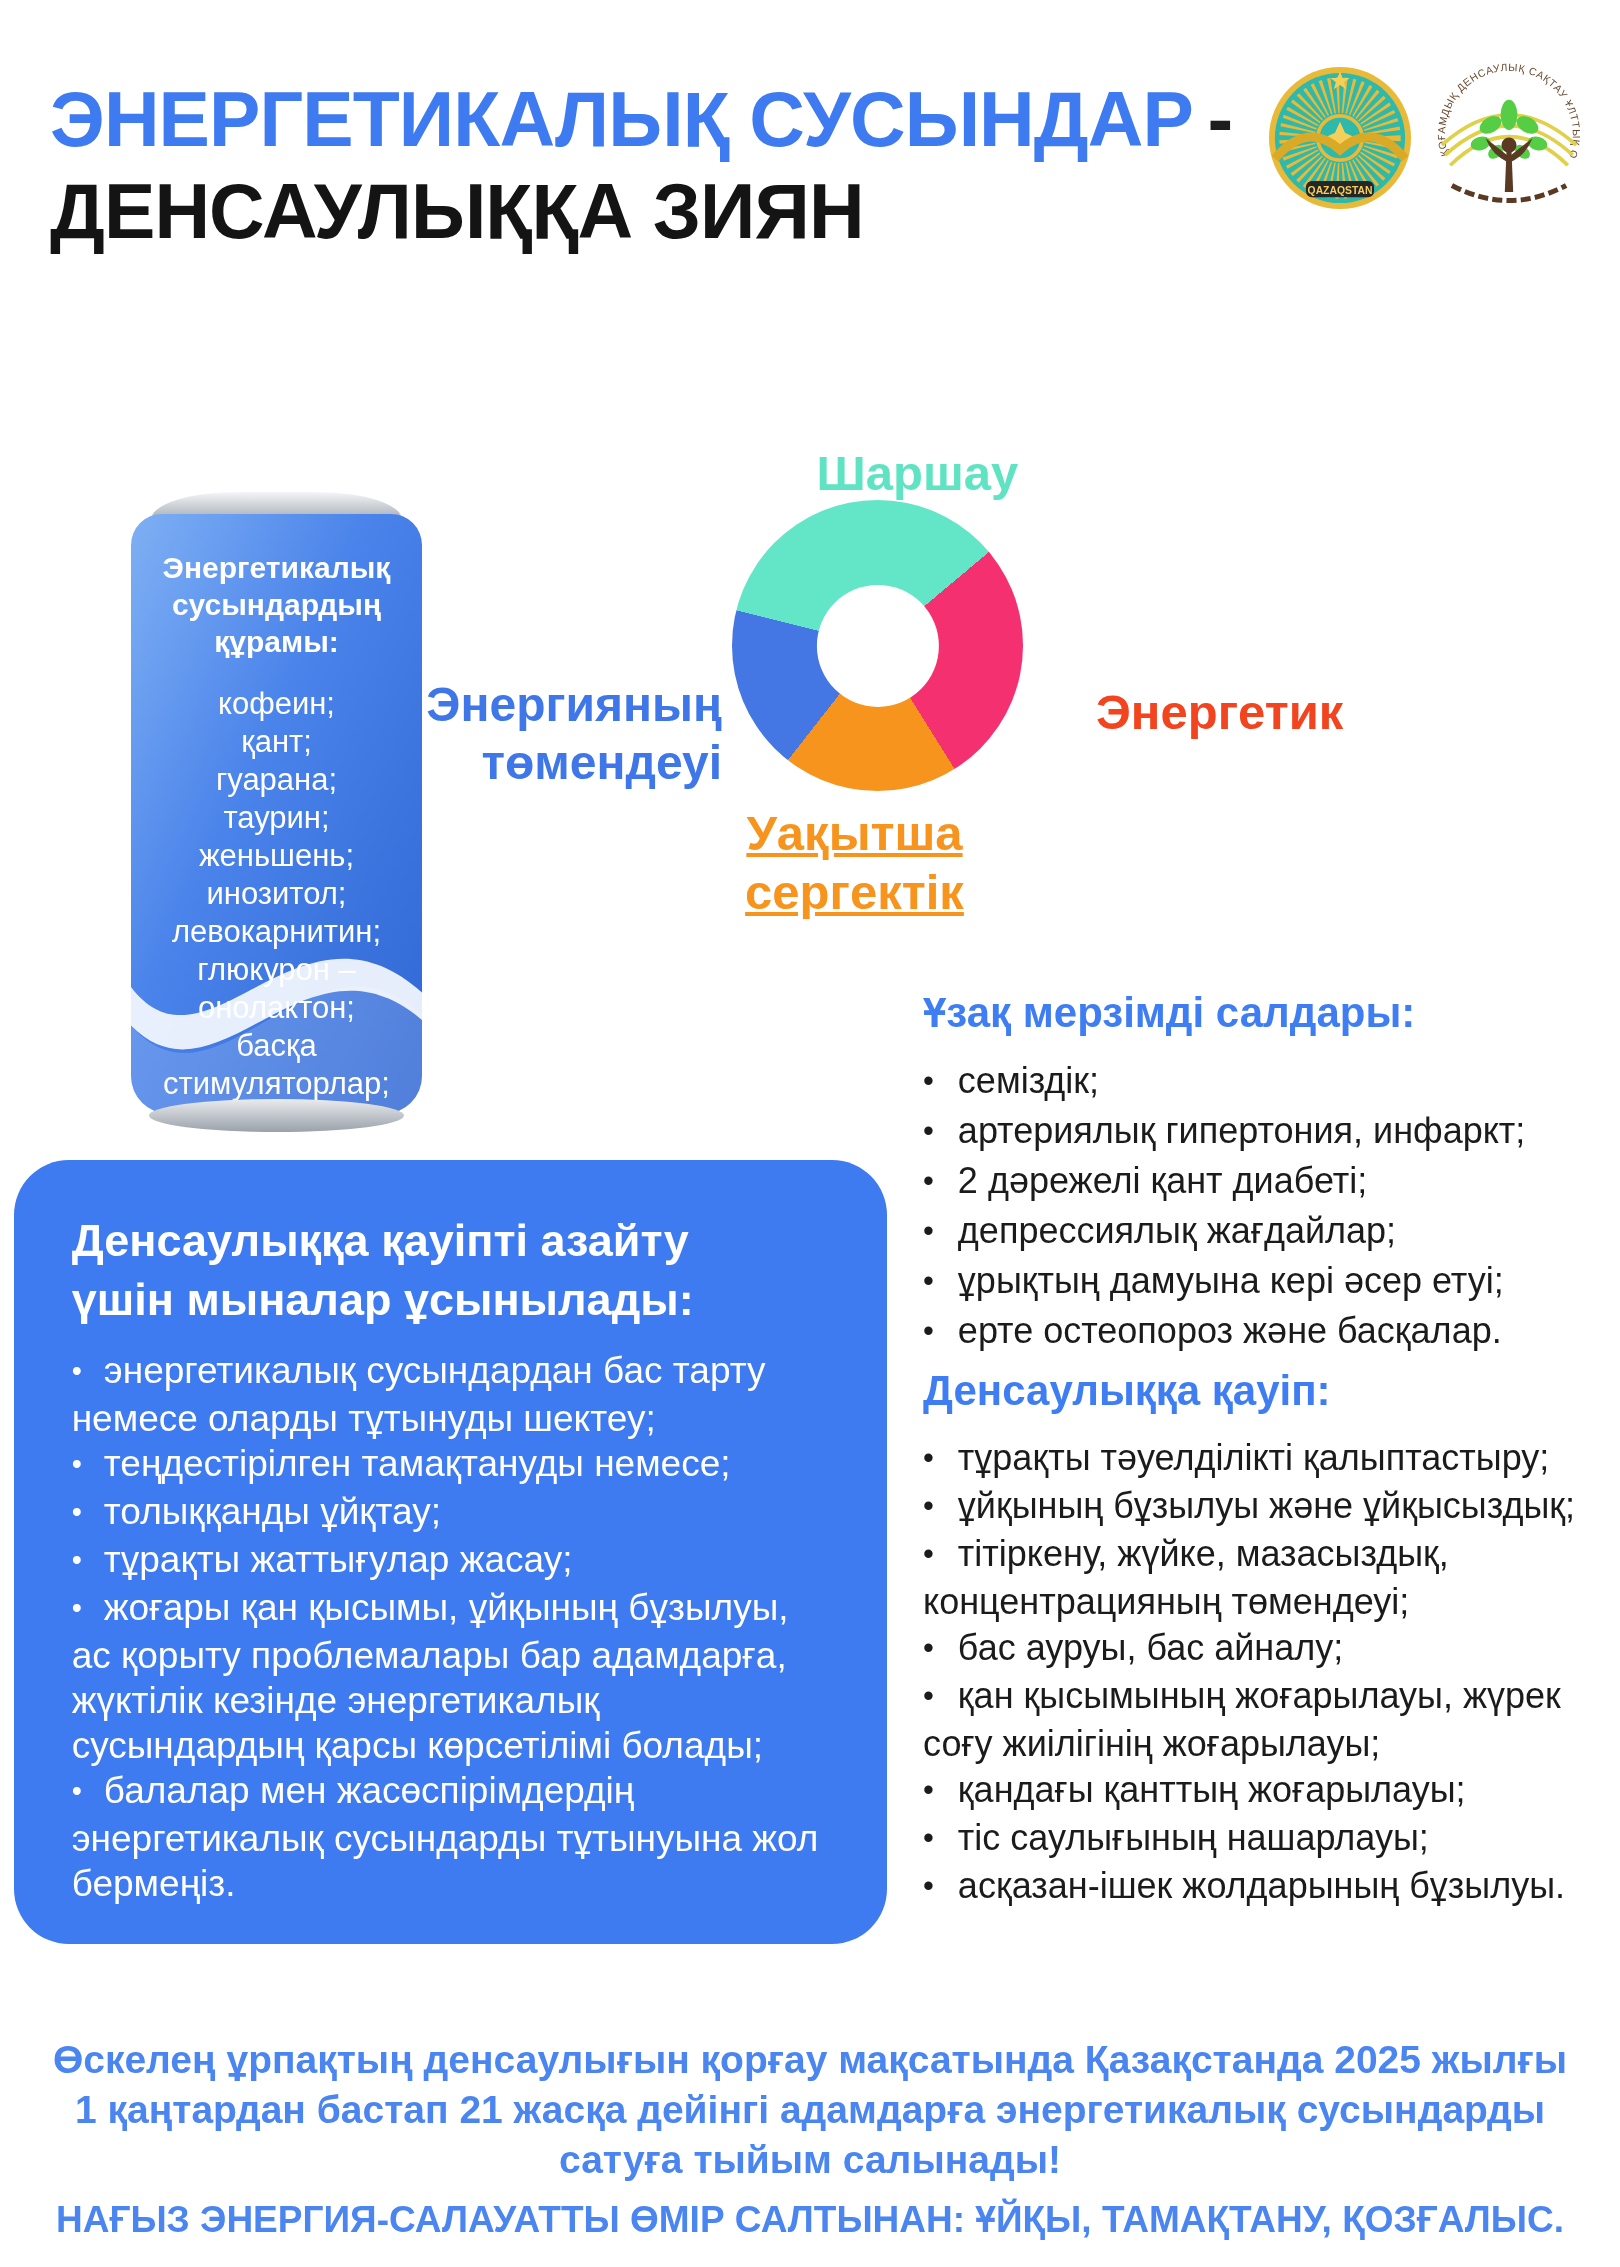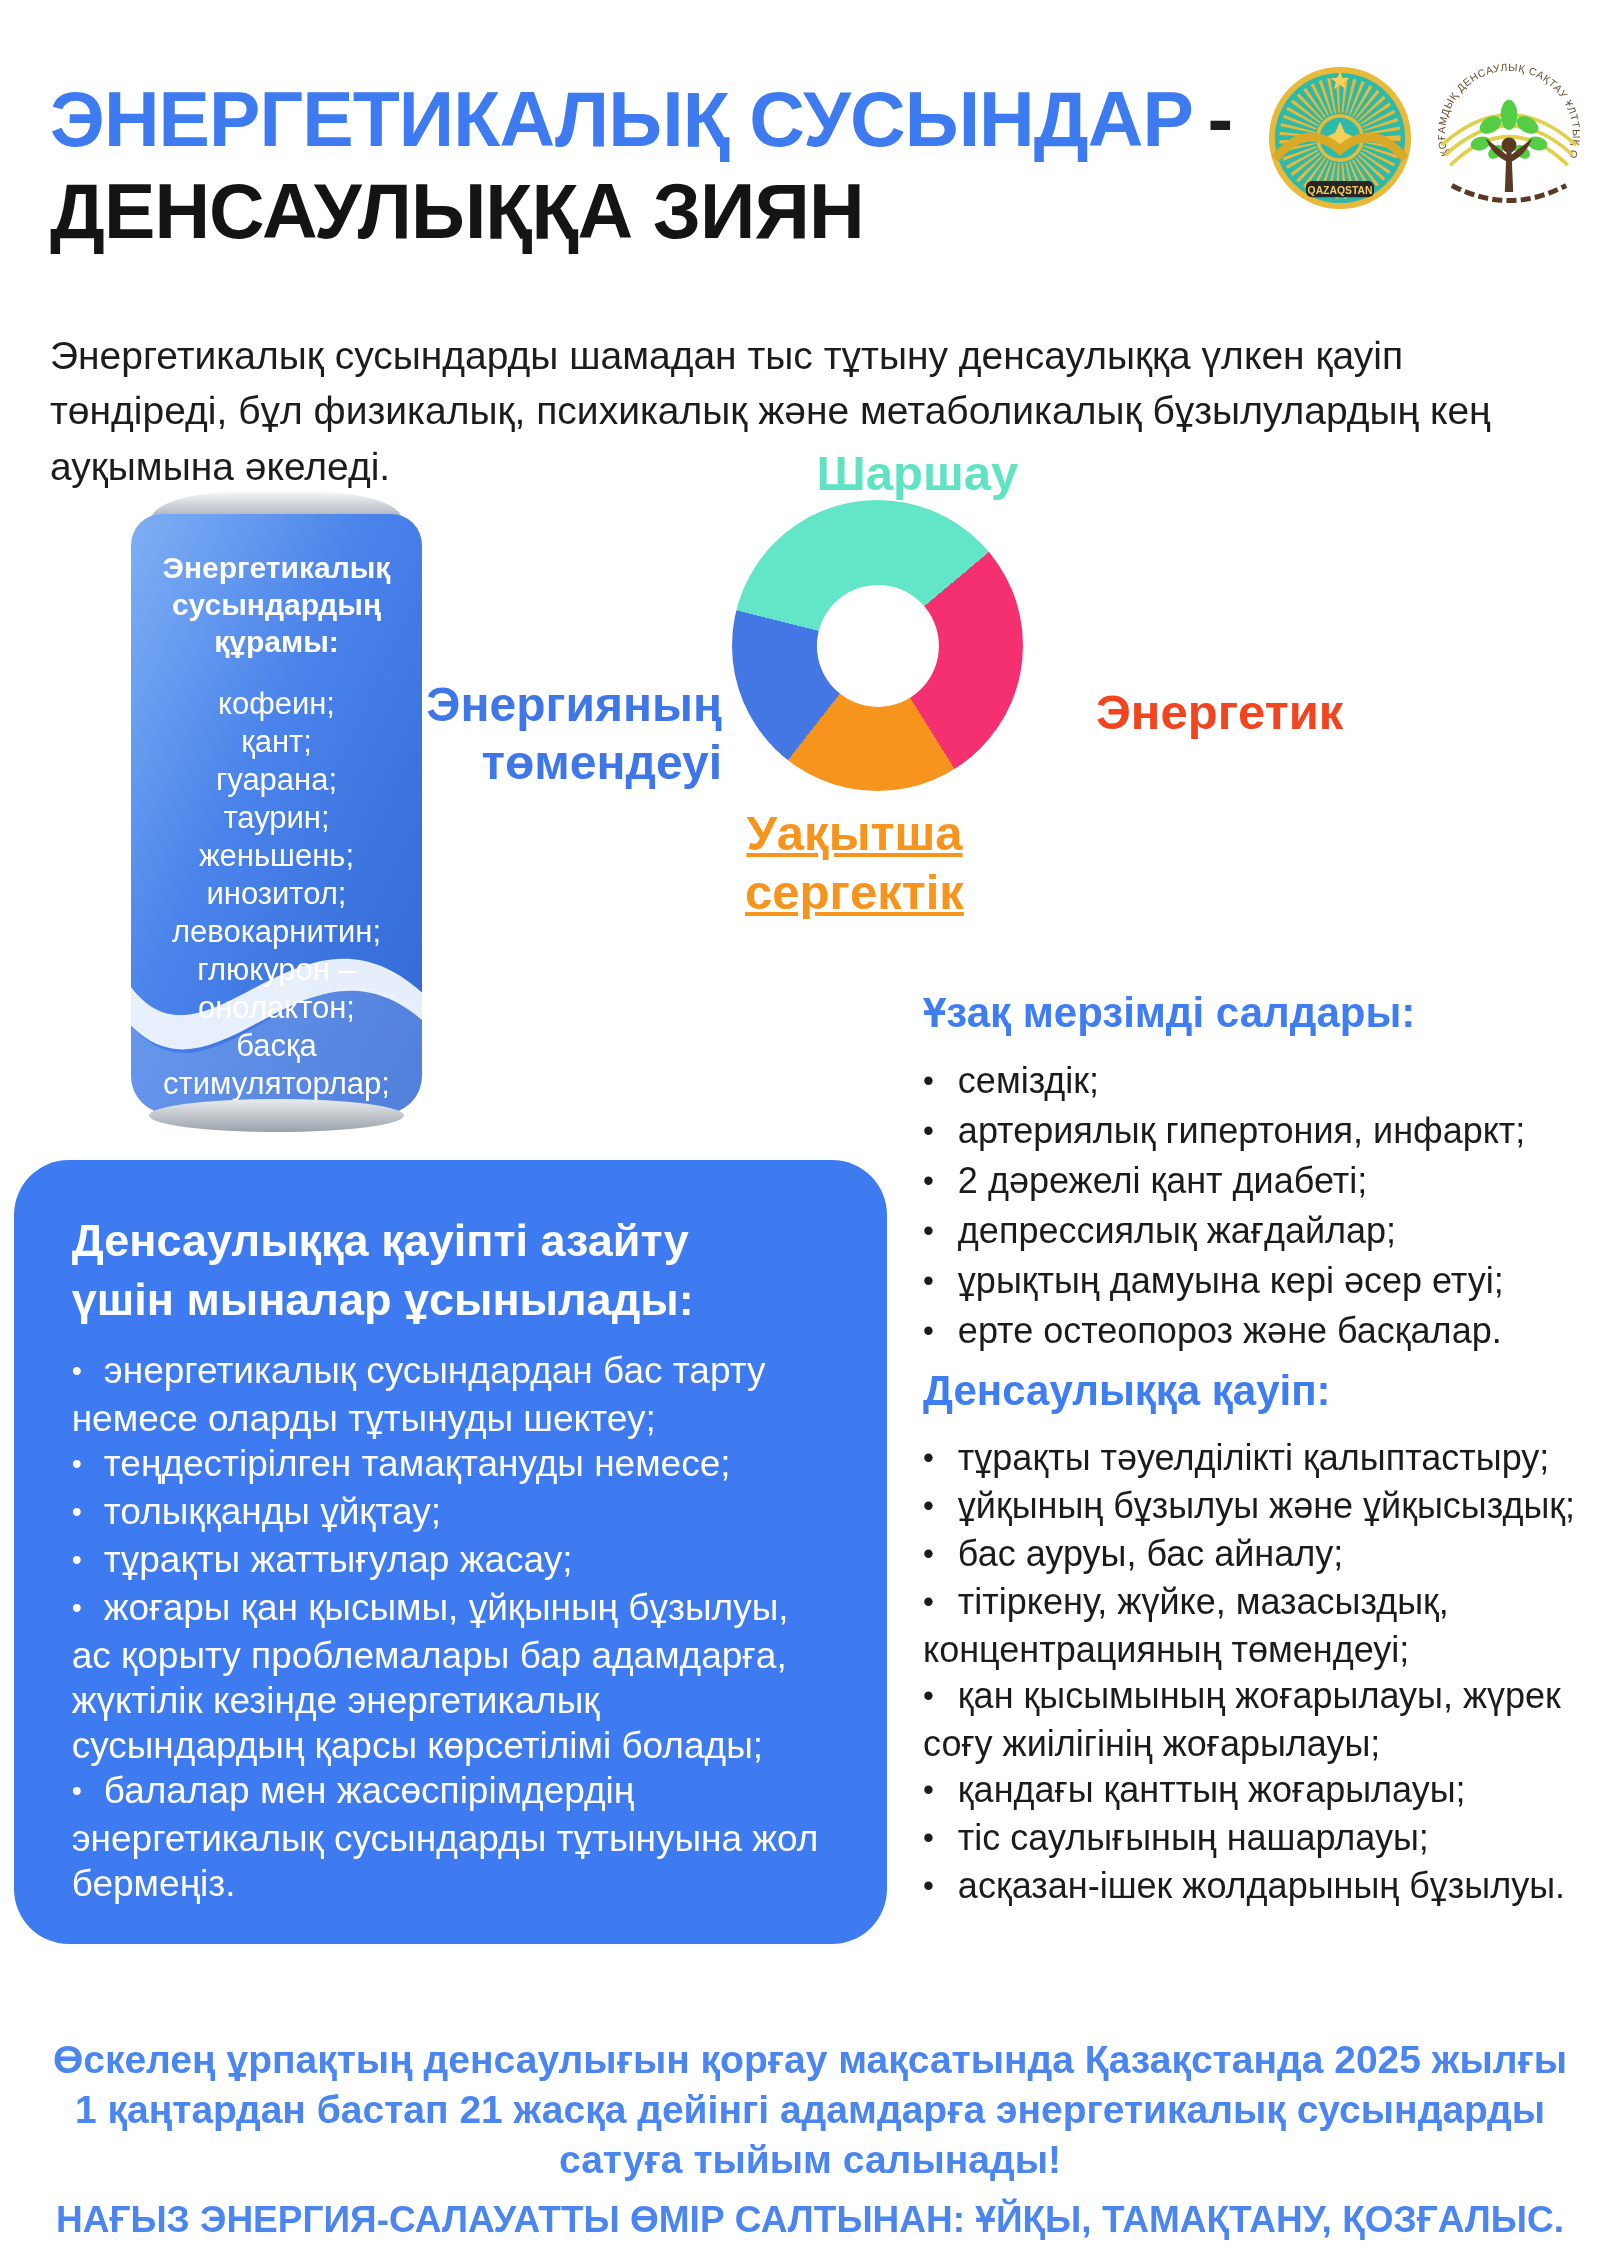--- a/index.html
+++ b/index.html
@@ -110,21 +110,20 @@
       <g fill="#5B3A24">
         <circle cx="50" cy="56" r="4.5"></circle>
         <path d="M48.5 60 L51.5 60 L52.5 84 L47.5 84 Z"></path>
         <path d="M49 66 Q40 62 36 52 Q44 58 50 63 Z"></path>
         <path d="M51 66 Q60 62 64 52 Q56 58 50 63 Z"></path>
       </g>
       <path d="M16 80 Q50 98 84 80" fill="none" stroke="#5B3A24" stroke-width="3" stroke-dasharray="6 2.5"></path>
     </svg>
   </div>
 
-  <p class="intro">Энергетикалық сусындарды шамадан тыс тұтыну денсаулыққа үлкен қауіп төндіреді, бұл физикалық, психикалық және метаболикалық бұзылулардың кең ауқымына әкеледі.</p>
 
   <div class="can">
     <div class="can-top"></div>
     <div class="can-body">
       <svg class="can-swoosh" viewBox="0 0 100 50" preserveAspectRatio="none">
         <path d="M0 34 C 30 52, 62 14, 100 32 L100 50 L0 50 Z" fill="#ffffff" opacity="0.16"></path>
         <path d="M0 27 C 26 45, 58 8, 100 28 L100 33 C 60 15, 30 50, 0 34 Z" fill="#ffffff" opacity="0.88"></path>
       </svg>
       <div class="can-text">
         <p class="can-heading">Энергетикалық сусындардың құрамы:</p>
@@ -163,22 +162,22 @@
       <li>ұрықтың дамуына кері әсер етуі;</li>
       <li>ерте остеопороз және басқалар.</li>
     </ul>
   </section>
 
   <section class="col-section risk">
     <h2>Денсаулыққа қауіп:</h2>
     <ul class="plain-list">
       <li>тұрақты тәуелділікті қалыптастыру;</li>
       <li>ұйқының бұзылуы және ұйқысыздық;</li>
+      <li>тітіркену, жүйке, мазасыздық, концентрацияның төмендеуі;</li>
       <li>бас ауруы, бас айналу;</li>
-      <li>тітіркену, жүйке, мазасыздық, концентрацияның төмендеуі;</li>
       <li>қан қысымының жоғарылауы, жүрек соғу жиілігінің жоғарылауы;</li>
       <li>қандағы қанттың жоғарылауы;</li>
       <li>тіс саулығының нашарлауы;</li>
       <li>асқазан-ішек жолдарының бұзылуы.</li>
     </ul>
   </section>
 
   <aside class="reco-box">
     <h2>Денсаулыққа қауіпті азайту үшін мыналар ұсынылады:</h2>
     <ul class="reco-list">

